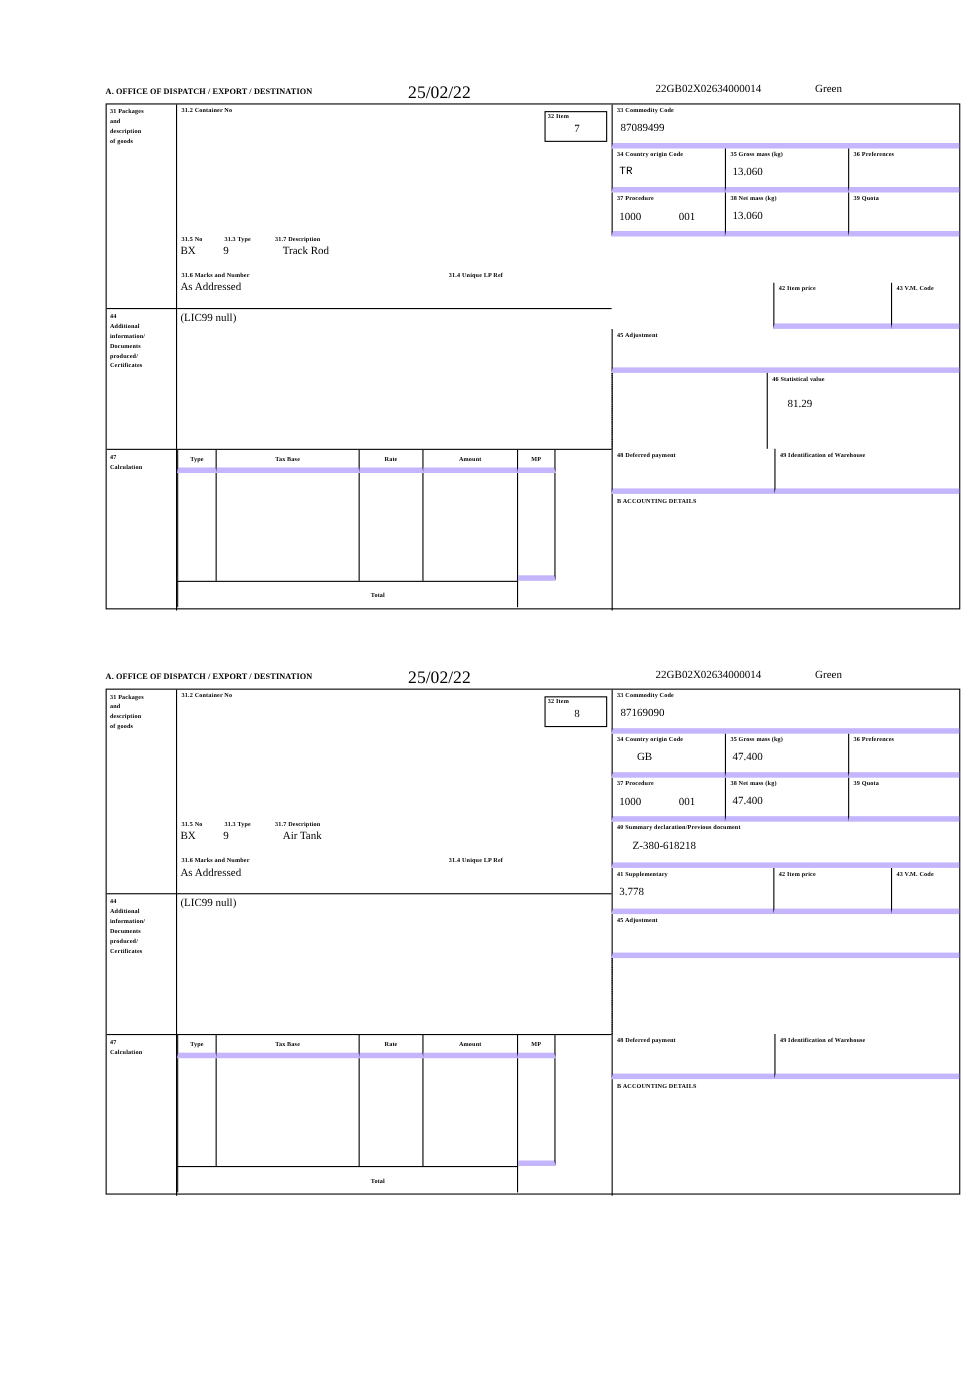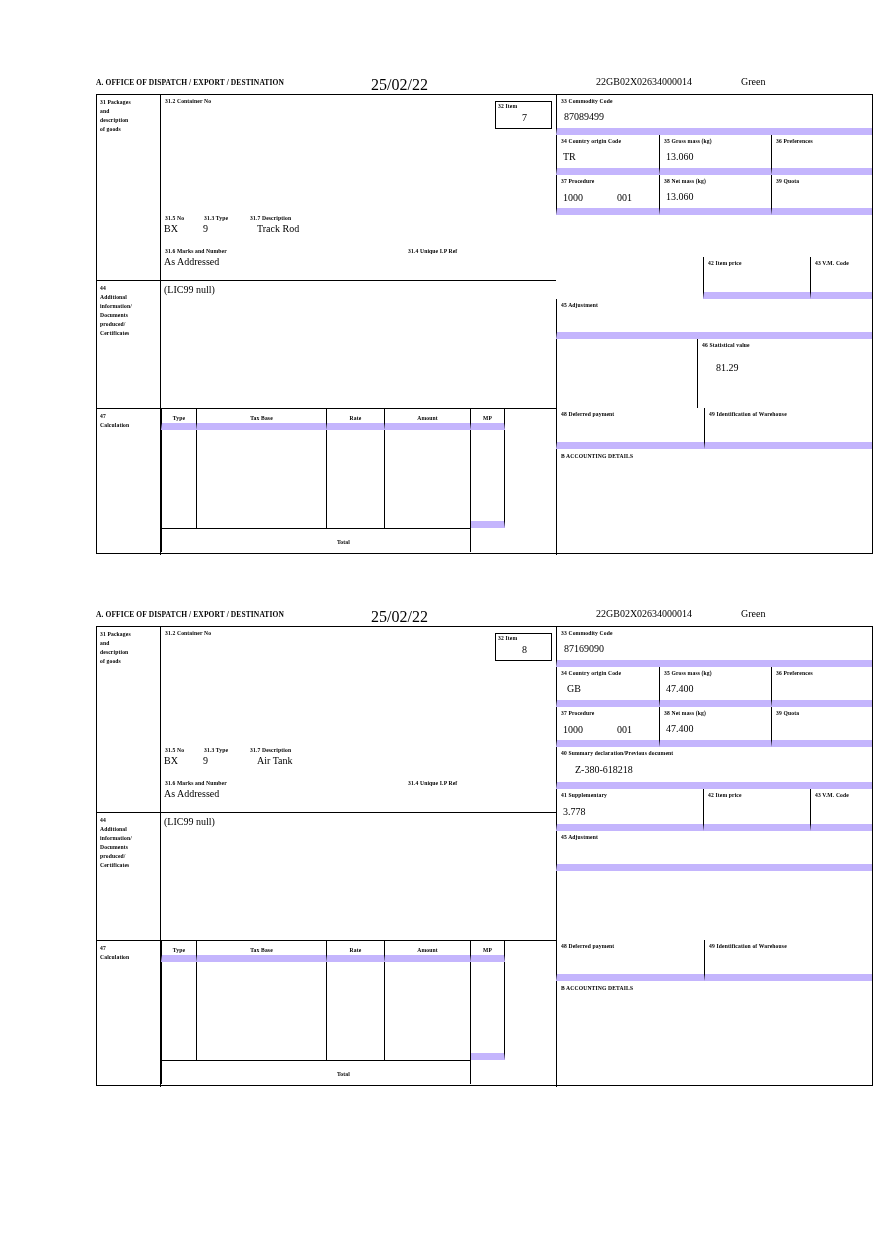--- a/index.html
+++ b/index.html
@@ -73,21 +73,21 @@
   }
 
   .cell {
     position: absolute;
     box-sizing: border-box;
     overflow: hidden;
   }
   .bl { border-left: 1px solid #000; }
   .br { border-right: 1px solid #000; }
   .bt { border-top: 1px solid #000; }
-  .bb { border-bottom: 7px solid #c4b5fd; }
+  .bb { border-bottom: 5px solid #c4b5fd; }
 
   .lbl {
     font-size: 5.6px;
     font-weight: bold;
     line-height: 7.6px;
     letter-spacing: 0.15px;
   }
   .lbl-blk {
     font-size: 5.6px;
     font-weight: bold;
@@ -159,21 +159,21 @@
         <div class="val center" style="position:absolute;left:0;top:10px;width:57px;">7</div>
       </div>
 
       <div class="cell bl bb" style="left:459px;top:0;width:316px;height:40px;padding:3px 0 0 4px;">
         <div class="lbl">33 Commodity Code</div>
         <div class="val" style="margin-top:5px;margin-left:3px;">87089499</div>
       </div>
 
       <div class="cell bl bb" style="left:459px;top:40px;width:103px;height:40px;padding:3px 0 0 4px;">
         <div class="lbl">34 Country origin Code</div>
-        <div class="val" style="margin-top:5px;margin-left:2px;">TR</div>
+        <div class="val" style="margin-top:5px;margin-left:2px;font-family:Liberation Mono, monospace;">TR</div>
       </div>
       <div class="cell bl bb" style="left:562px;top:40px;width:112px;height:40px;padding:3px 0 0 4px;">
         <div class="lbl">35 Gross mass (kg)</div>
         <div class="val" style="margin-top:5px;margin-left:2px;">13.060</div>
       </div>
       <div class="cell bl bb" style="left:674px;top:40px;width:101px;height:40px;padding:3px 0 0 4px;">
         <div class="lbl">36 Preferences</div>
         <div class="val" style="margin-top:5px;margin-left:2px;"></div>
       </div>
 
@@ -320,21 +320,21 @@
         <div class="val center" style="position:absolute;left:0;top:10px;width:57px;">8</div>
       </div>
 
       <div class="cell bl bb" style="left:459px;top:0;width:316px;height:40px;padding:3px 0 0 4px;">
         <div class="lbl">33 Commodity Code</div>
         <div class="val" style="margin-top:5px;margin-left:3px;">87169090</div>
       </div>
 
       <div class="cell bl bb" style="left:459px;top:40px;width:103px;height:40px;padding:3px 0 0 4px;">
         <div class="lbl">34 Country origin Code</div>
-        <div class="val" style="margin-top:5px;margin-left:6px;">GB</div>
+        <div class="val" style="margin-top:5px;margin-left:18px;">GB</div>
       </div>
       <div class="cell bl bb" style="left:562px;top:40px;width:112px;height:40px;padding:3px 0 0 4px;">
         <div class="lbl">35 Gross mass (kg)</div>
         <div class="val" style="margin-top:5px;margin-left:2px;">47.400</div>
       </div>
       <div class="cell bl bb" style="left:674px;top:40px;width:101px;height:40px;padding:3px 0 0 4px;">
         <div class="lbl">36 Preferences</div>
         <div class="val" style="margin-top:5px;margin-left:2px;"></div>
       </div>
 

